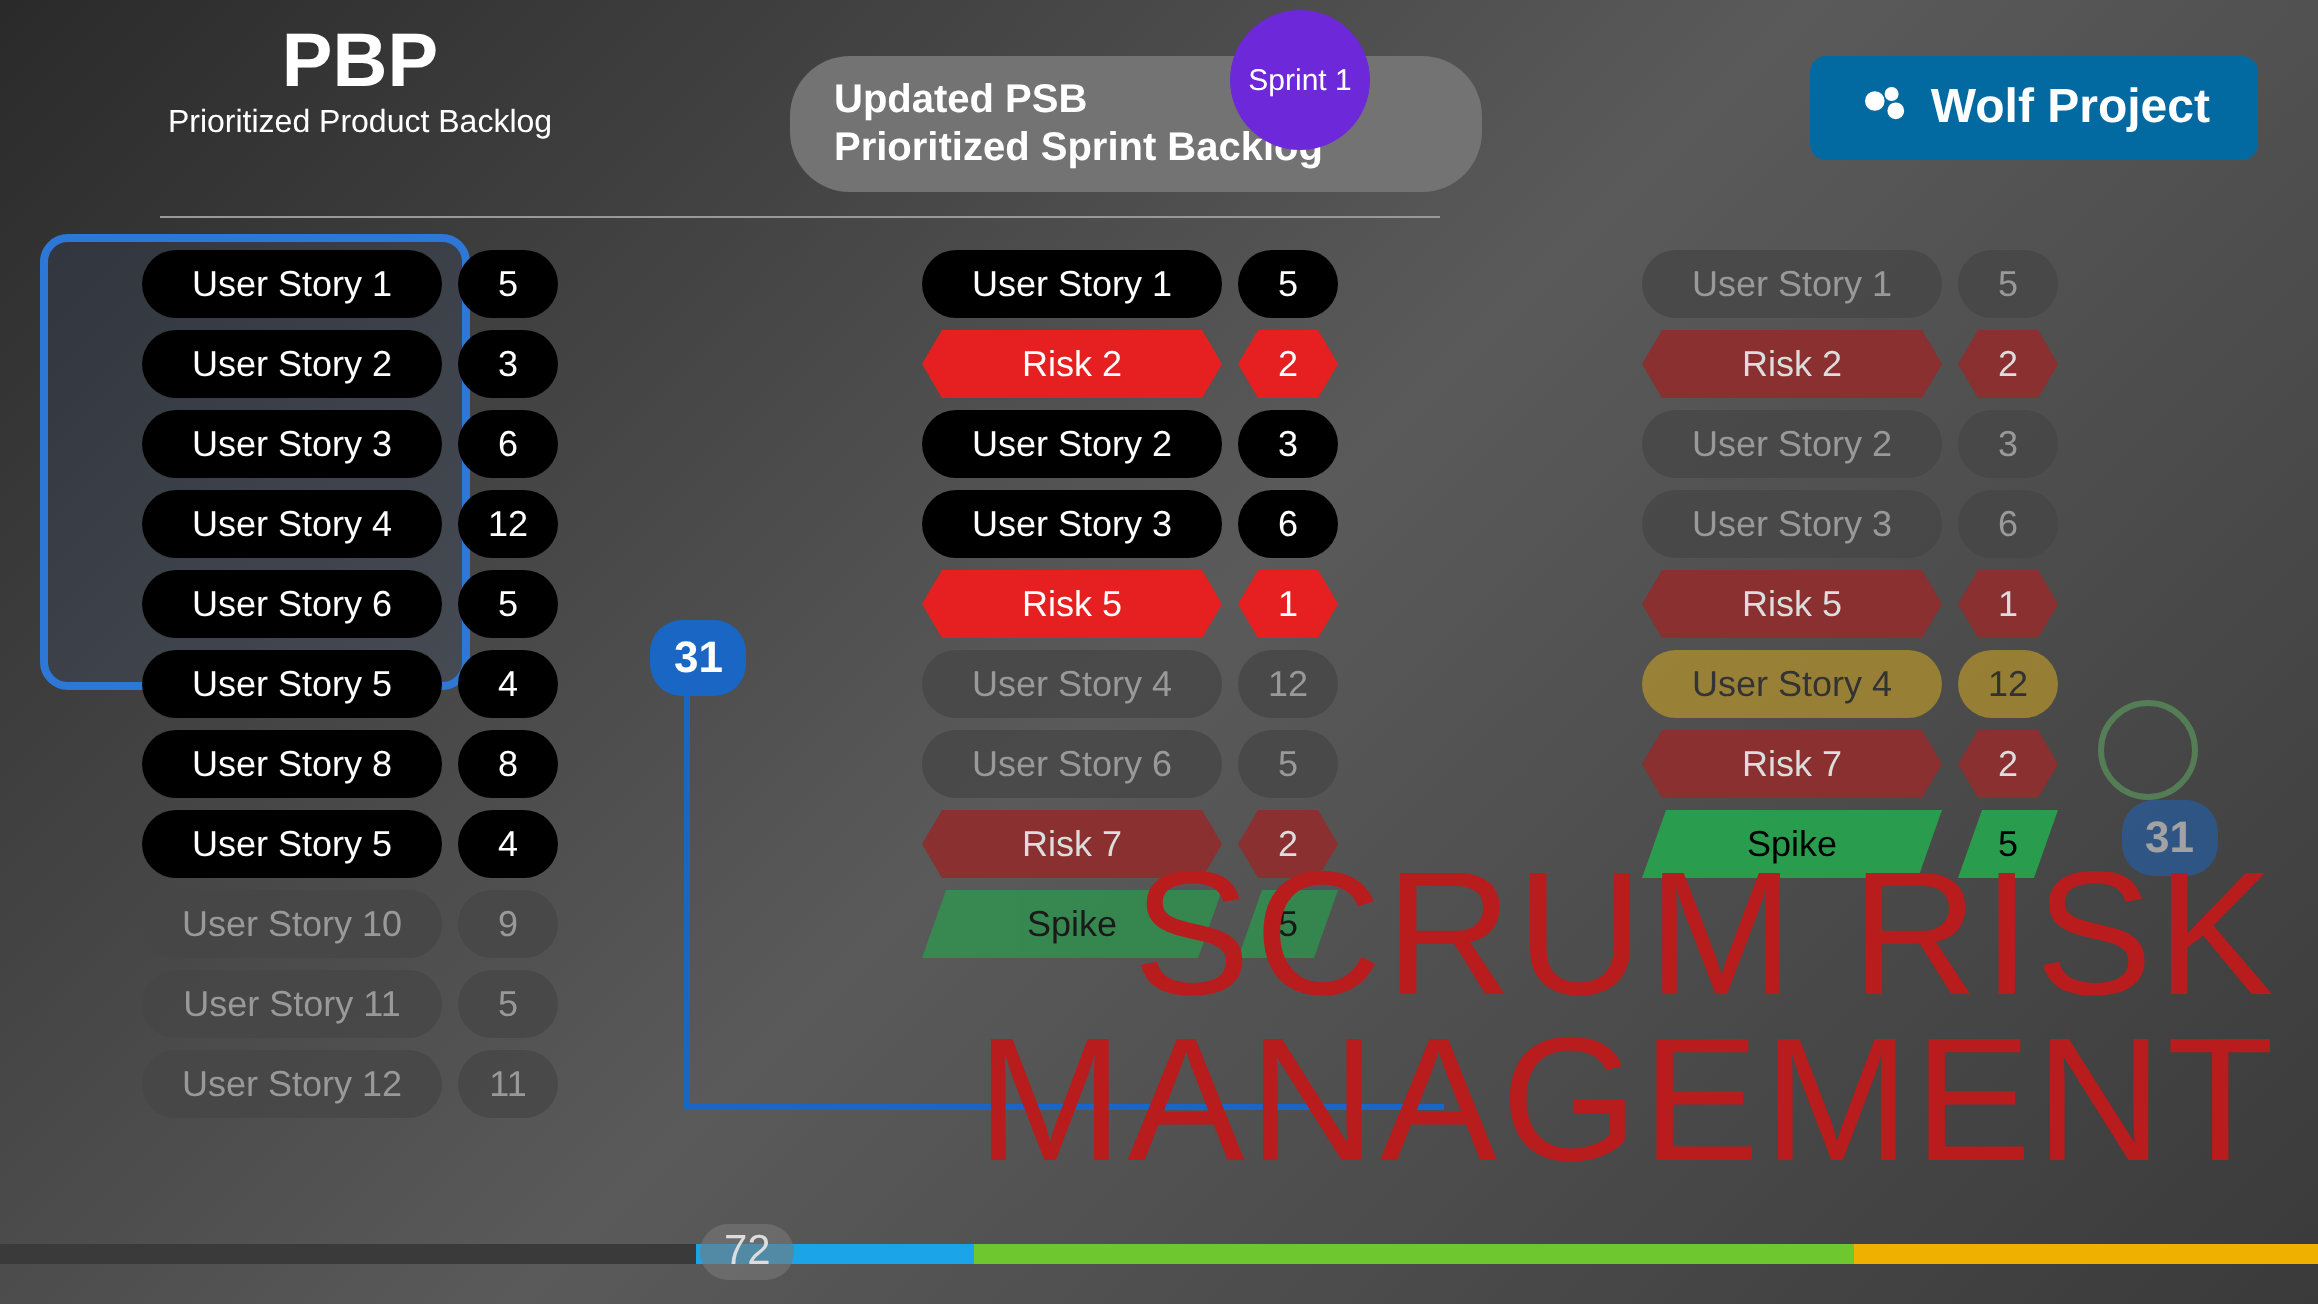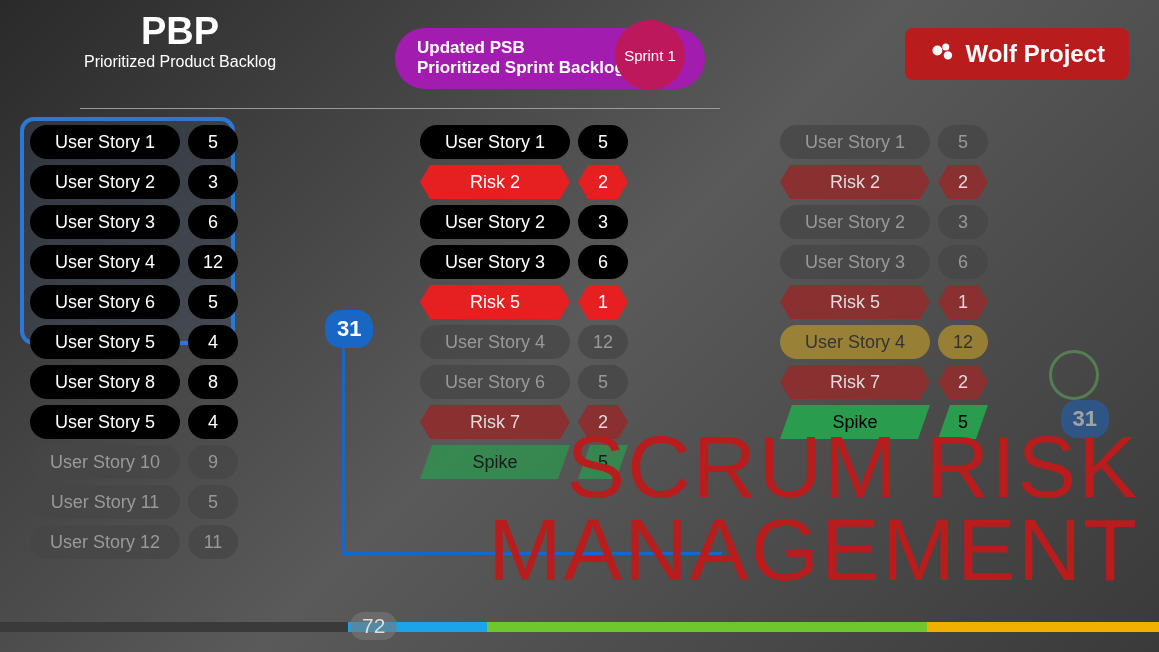--- a/index.html
+++ b/index.html
@@ -30,47 +30,47 @@
     left: 80px;
     top: 108px;
     width: 640px;
     height: 1px;
     background: #999;
   }
   .psb-pill {
     position: absolute;
     left: 395px;
     top: 28px;
-    background: #a21caf;
+    background: #737373;
     color: #fff;
     border-radius: 30px;
     padding: 10px 80px 10px 22px;
     font-weight: bold;
-    font-size: 17px;
+    font-size: 20px;
     line-height: 1.2;
   }
   .sprint-circle {
     position: absolute;
     left: 615px;
-    top: 20px;
+    top: 5px;
     width: 70px;
     height: 70px;
-    background: #be185d;
+    background: #6d28d9;
     border-radius: 50%;
     display: flex;
     align-items: center;
     justify-content: center;
     font-size: 15px;
     font-weight: 500;
   }
   .wolf-badge {
     position: absolute;
     right: 30px;
     top: 28px;
-    background: #b91c1c;
+    background: #0369a1;
     color: #fff;
     border-radius: 8px;
     padding: 12px 24px;
     font-size: 24px;
     font-weight: bold;
     display: flex;
     align-items: center;
     gap: 8px;
     justify-content: space-between;
   }
@@ -98,20 +98,21 @@
     border: 4px solid #2d78d6;
     border-radius: 14px;
     z-index: 0;
     background: rgba(45,120,214,0.08);
   }
   .row {
     display: flex;
     gap: 8px;
     align-items: center;
     z-index: 1;
+    justify-content: center;
   }
   .story-pill, .points-pill {
     background: #000;
     border-radius: 20px;
     padding: 6px 18px;
     font-size: 18px;
     display: flex;
     align-items: center;
     justify-content: center;
   }

